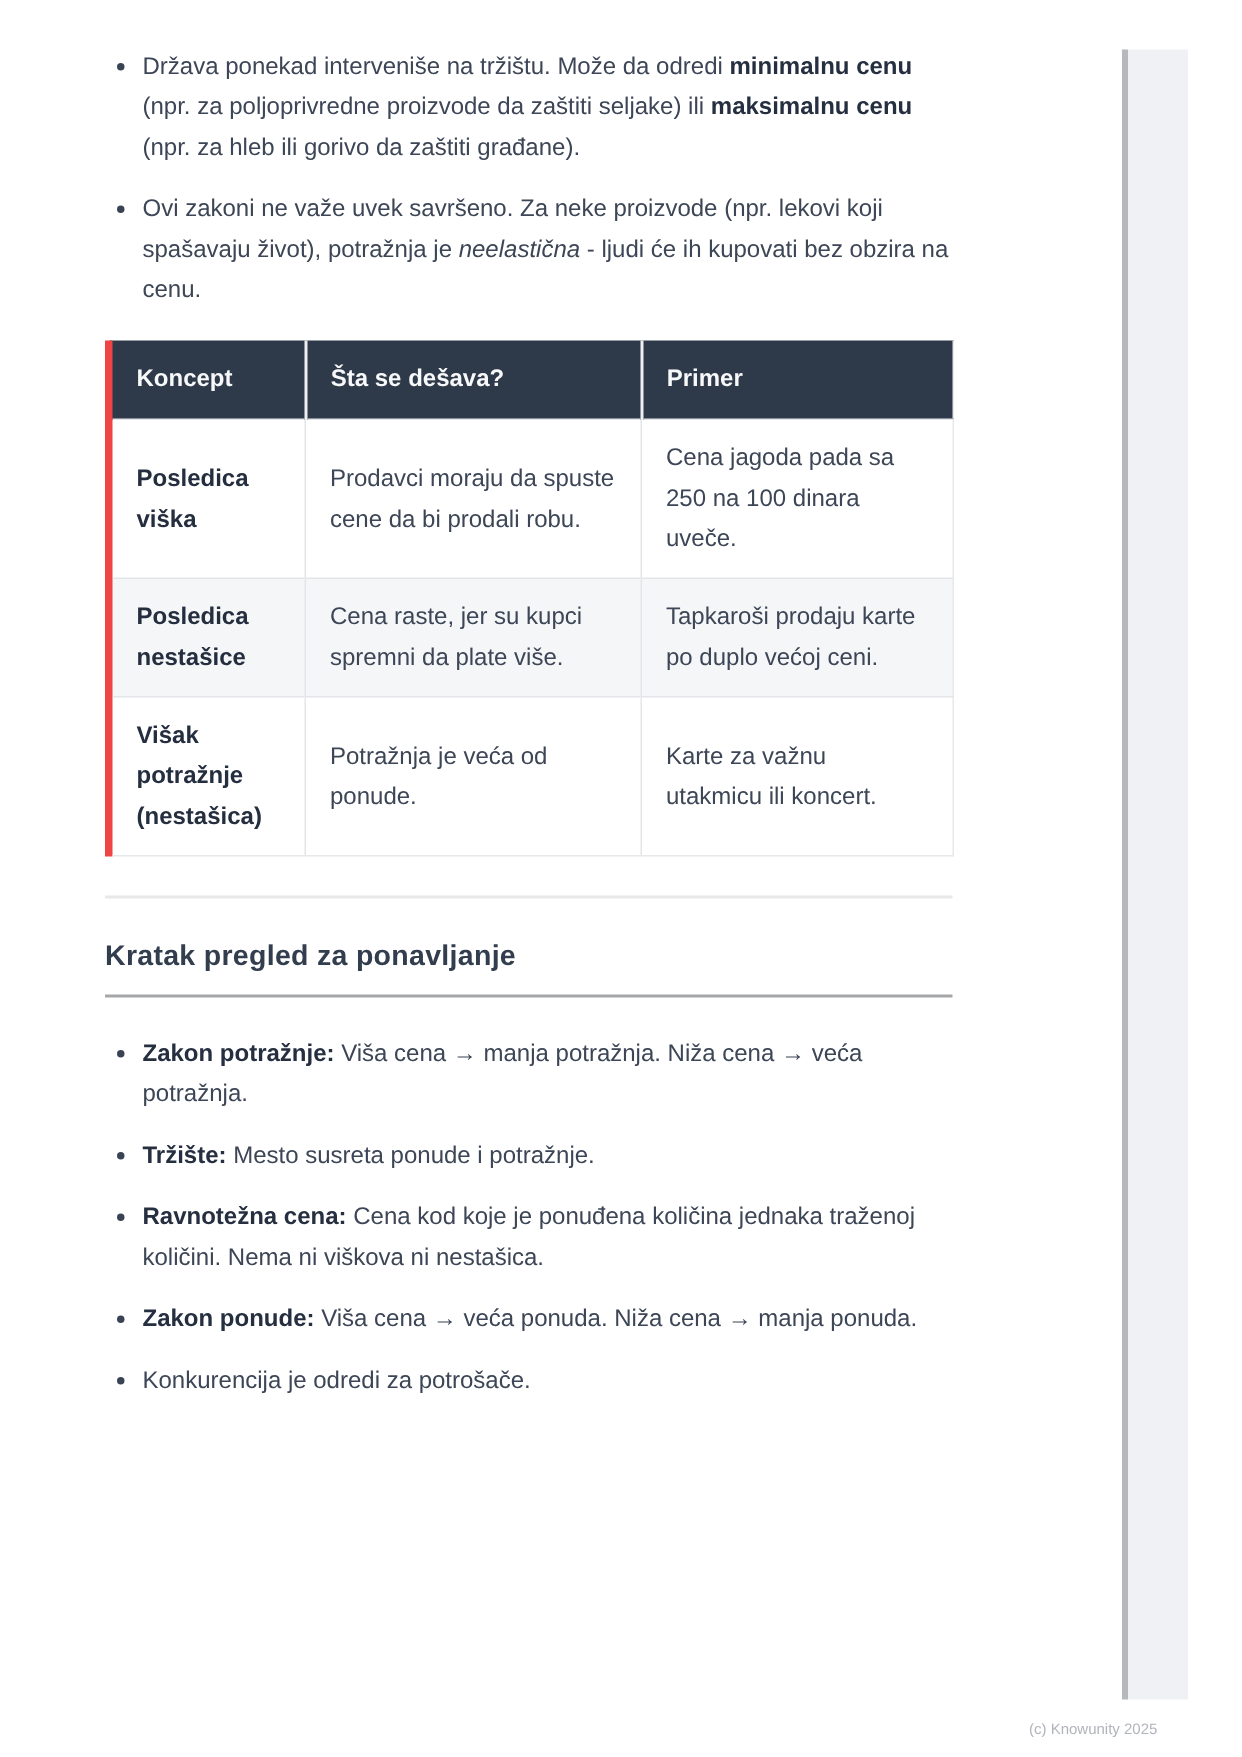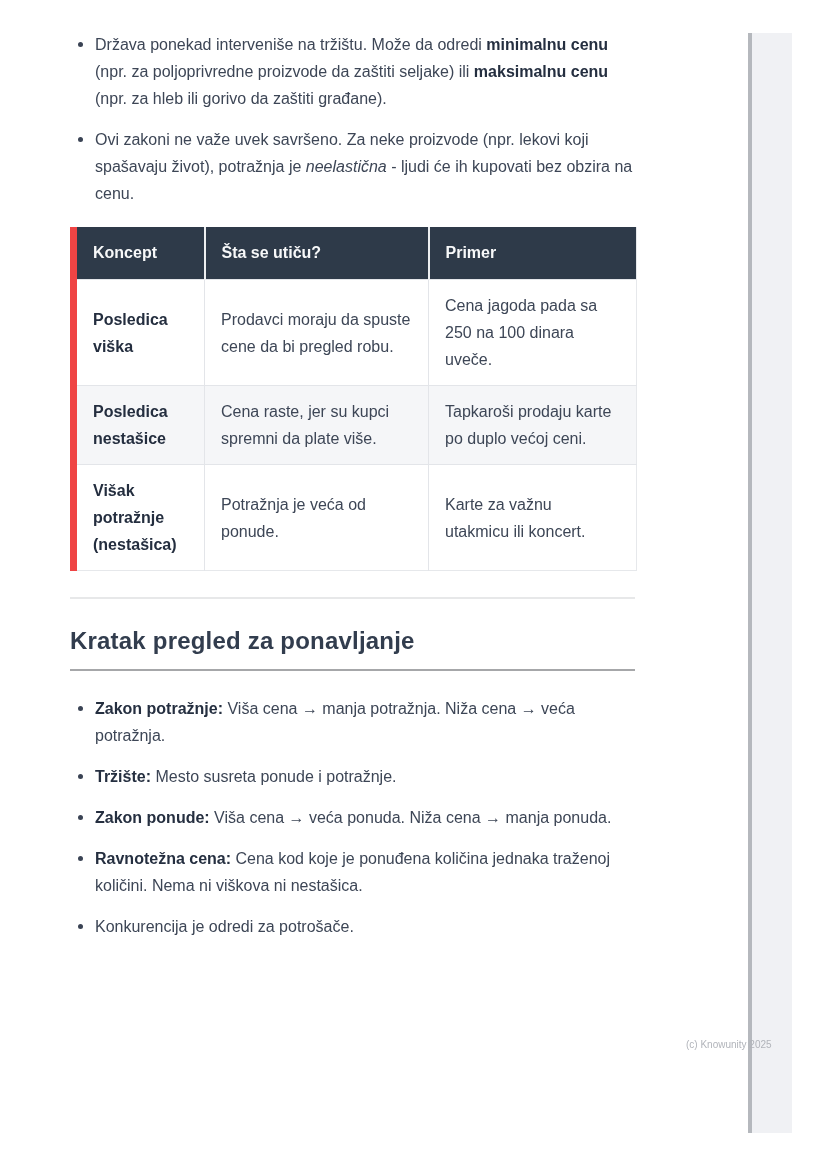--- a/index.html
+++ b/index.html
@@ -62,31 +62,31 @@
   table.notes-table td {
     font-size: 16px;
     line-height: 27px;
     padding: 12px 16px;
     vertical-align: middle;
     border-top: 1px solid #e3e5e9;
     color: #3d4656;
   }
   table.notes-table td + td { border-left: 1px solid #e3e5e9; }
   table.notes-table tbody tr:nth-child(even) { background: #f5f6f8; }
-  table.notes-table { border-left: 7px solid #ef4444; border-right: 1px solid #e6e8eb; border-bottom: 1px solid #e6e8eb; }
+  table.notes-table { border-left: 5px solid #ef4444; border-right: 1px solid #e6e8eb; border-bottom: 1px solid #e6e8eb; }
   table.notes-table td.td-concept { font-weight: 700; color: #242e3f; }
   
   .divider {
     border: none;
     border-top: 2px solid #e7e8e9;
     margin-top: 26px;
   }
   h1.review-title {
     margin-top: 28px;
-    font-size: 24px;
+    font-size: 19px;
     font-weight: 700;
     letter-spacing: 0.2px;
     color: #323d4e;
     padding-bottom: 14px;
     border-bottom: 2px solid #a6a7a9;
   }
   ul.bullets.review { margin-top: 24px; }
   
   .scroll-track {
     position: absolute;
@@ -101,21 +101,21 @@
     left: 748px;
     top: 33px;
     width: 4px;
     height: 1100px;
     background: #b5b8bd;
   }
   
   .watermark {
     position: absolute;
     left: 686px;
-    top: 1039px;
+    top: 1148px;
     font-size: 10px;
     color: #b1b4ba;
     z-index: 5;
     white-space: nowrap;
   }
 </style>
 </head>
 <body>
 
 <div class="page">
@@ -124,28 +124,28 @@
 
     <ul class="bullets">
         <li><span>Država ponekad interveniše na tržištu. Može da odredi </span><span class="b">minimalnu cenu</span><span> (npr. za poljoprivredne proizvode da zaštiti seljake) ili </span><span class="b">maksimalnu cenu</span><span> (npr. za hleb ili gorivo da zaštiti građane).</span></li>
         <li><span>Ovi zakoni ne važe uvek savršeno. Za neke proizvode (npr. lekovi koji spašavaju život), potražnja je </span><span class="i">neelastična</span><span> - ljudi će ih kupovati bez obzira na cenu.</span></li>
       </ul>
 
     <table class="notes-table">
       <thead>
         <tr>
           <th class="col-concept">Koncept</th>
-          <th class="col-what">Šta se utiču?</th>
+          <th class="col-what">Šta se dešava?</th>
           <th class="col-example">Primer</th>
         </tr>
       </thead>
       <tbody>
           <tr>
             <td class="td-concept">Posledica viška</td>
-            <td class="td-what">Prodavci moraju da spuste cene da bi pregled robu.</td>
+            <td class="td-what">Prodavci moraju da spuste cene da bi prodali robu.</td>
             <td class="td-example">Cena jagoda pada sa 250 na 100 dinara uveče.</td>
           </tr>
           <tr>
             <td class="td-concept">Posledica nestašice</td>
             <td class="td-what">Cena raste, jer su kupci spremni da plate više.</td>
             <td class="td-example">Tapkaroši prodaju karte po duplo većoj ceni.</td>
           </tr>
           <tr>
             <td class="td-concept">Višak potražnje (nestašica)</td>
             <td class="td-what">Potražnja je veća od ponude.</td>
@@ -154,22 +154,22 @@
         </tbody>
     </table>
 
     <hr class="divider">
 
     <h1 class="review-title">Kratak pregled za ponavljanje</h1>
 
     <ul class="bullets review">
         <li><span class="b">Zakon potražnje:</span><span> Viša cena → manja potražnja. Niža cena → veća potražnja.</span></li>
         <li><span class="b">Tržište:</span><span> Mesto susreta ponude i potražnje.</span></li>
+        <li><span class="b">Ravnotežna cena:</span><span> Cena kod koje je ponuđena količina jednaka traženoj količini. Nema ni viškova ni nestašica.</span></li>
         <li><span class="b">Zakon ponude:</span><span> Viša cena → veća ponuda. Niža cena → manja ponuda.</span></li>
-        <li><span class="b">Ravnotežna cena:</span><span> Cena kod koje je ponuđena količina jednaka traženoj količini. Nema ni viškova ni nestašica.</span></li>
         <li><span>Konkurencija je odredi za potrošače.</span></li>
       </ul>
 
   </div>
 
   <div class="scroll-track"></div>
   <div class="scroll-thumb"></div>
 
   <div class="watermark">(c) Knowunity 2025</div>
 

